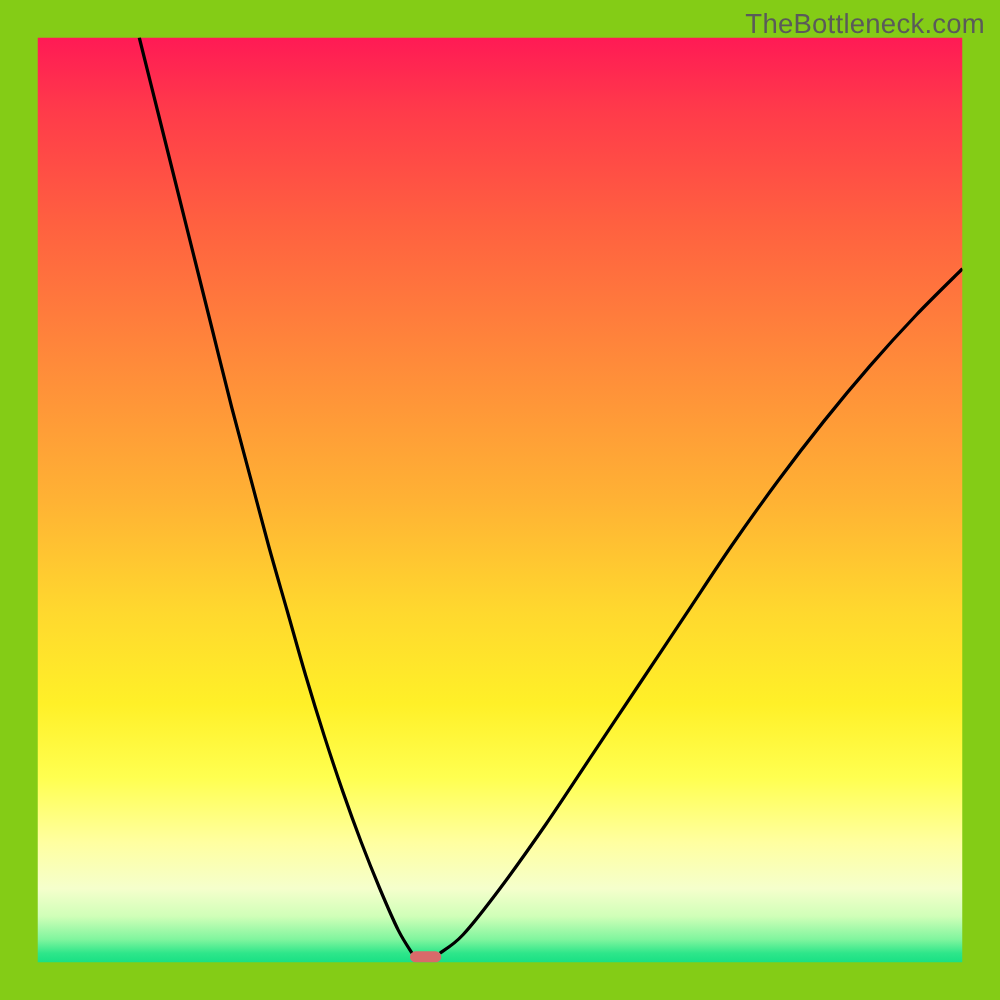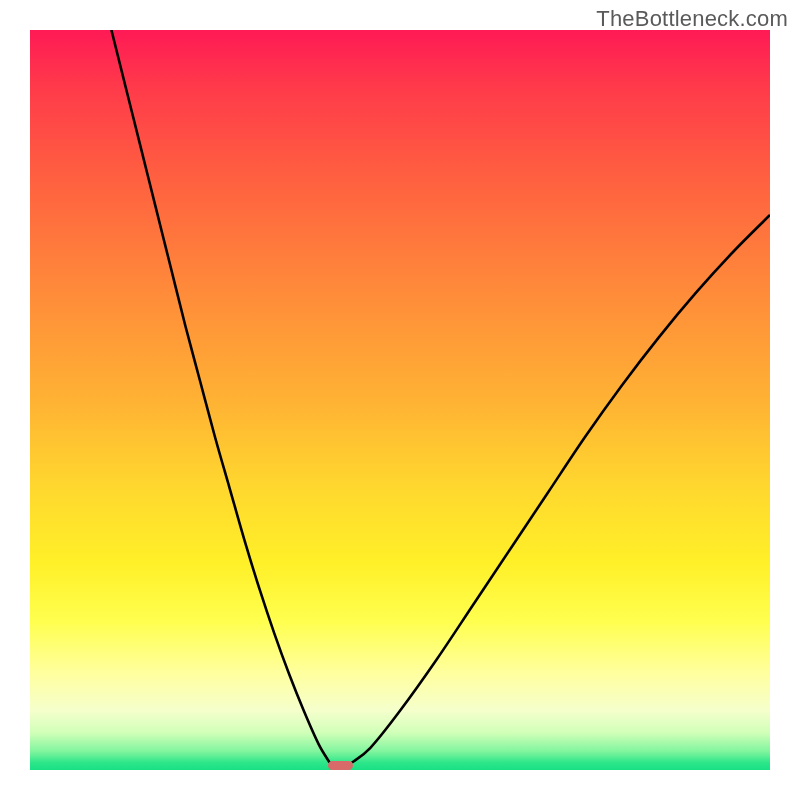--- a/index.html
+++ b/index.html
@@ -7,21 +7,21 @@
     padding: 0;
     width: 800px;
     height: 800px;
     position: relative;
     background: #000;
     font-family: Arial, sans-serif;
   }
   .outer {
     width: 800px;
     height: 800px;
-    background: #ffffff;
+    background: #84cc16;
     position: relative;
   }
   .attribution {
     position: absolute;
     top: 6px;
     right: 12px;
     color: #5a5a5a;
     font-size: 22px;
     font-weight: 500;
     letter-spacing: 0.2px;

